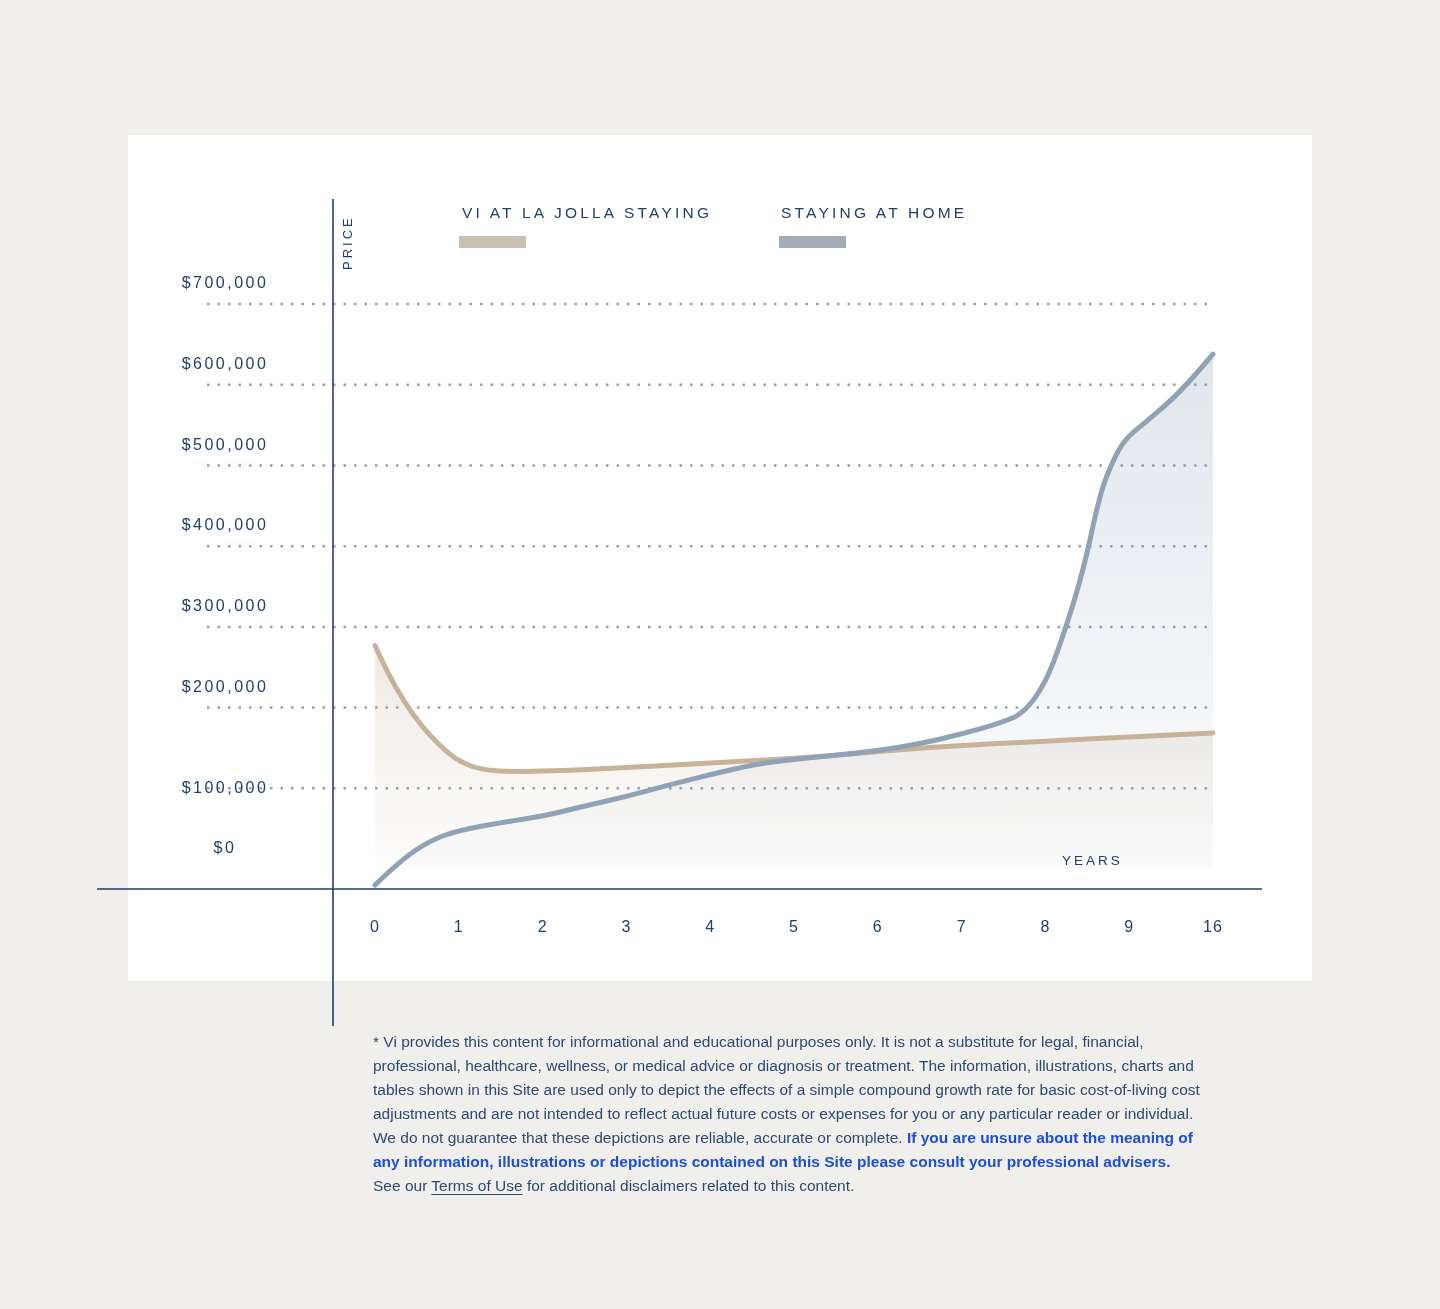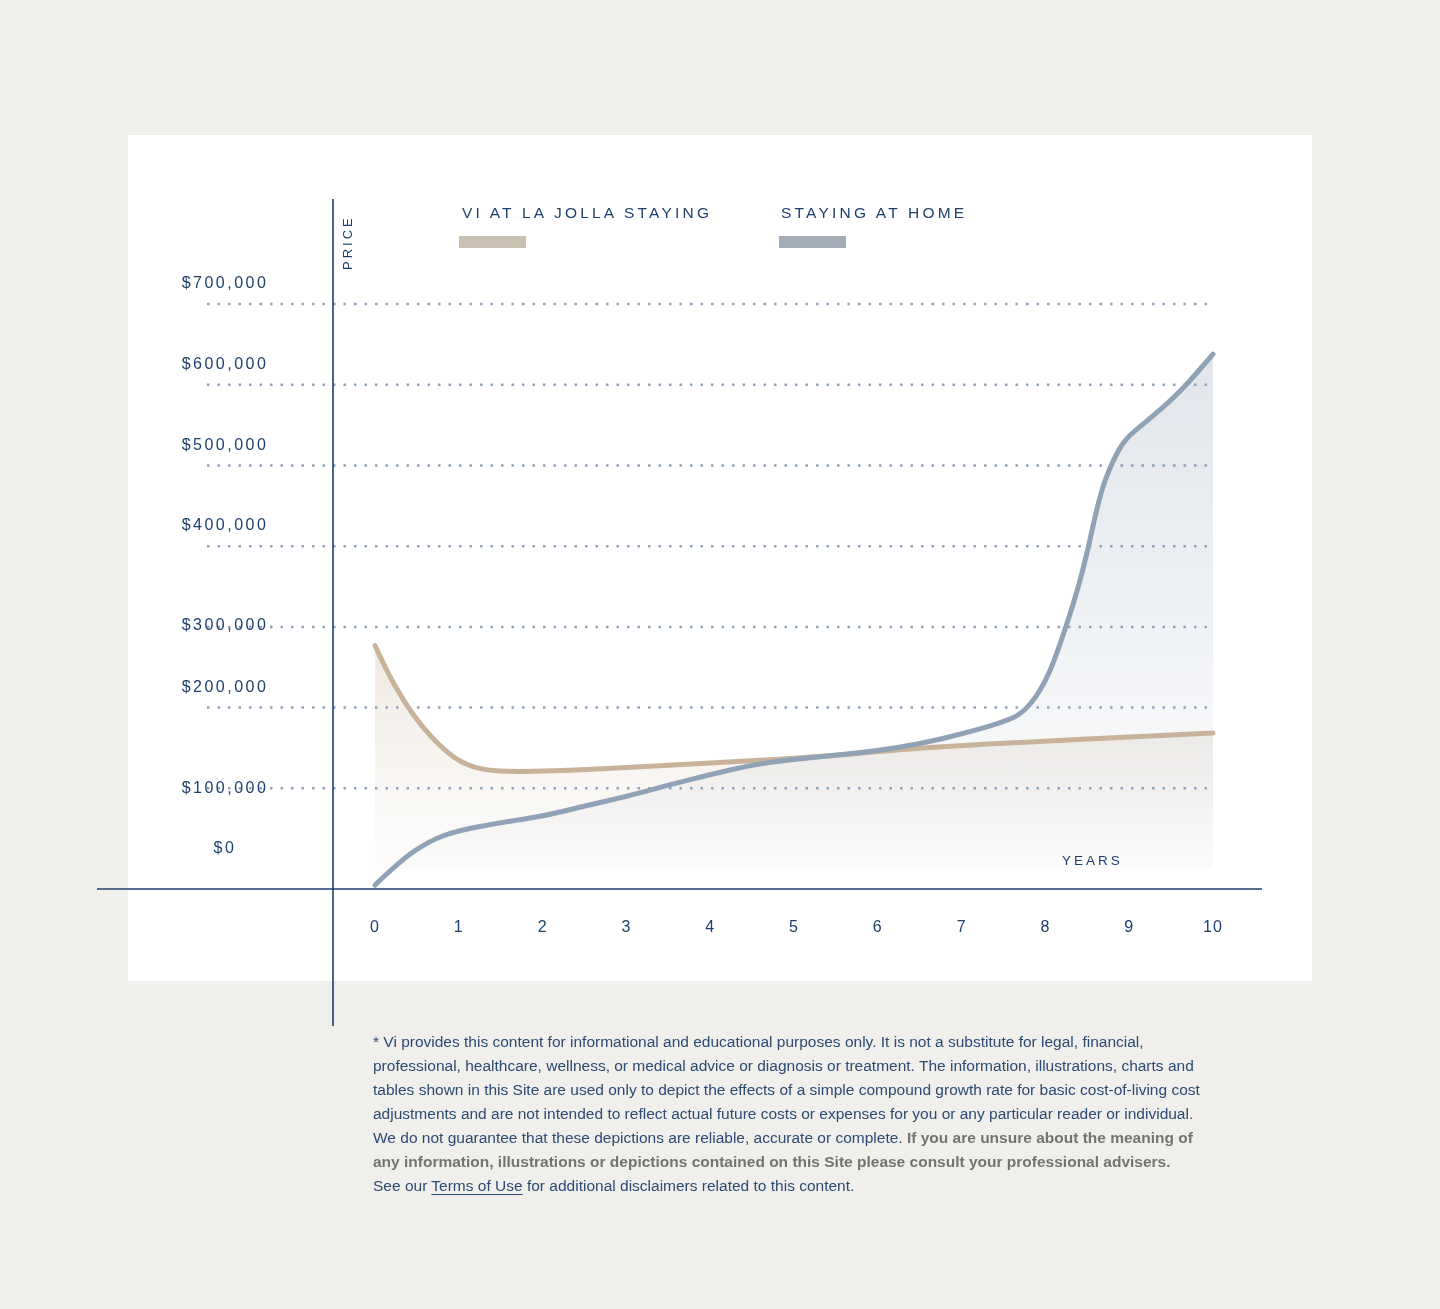--- a/index.html
+++ b/index.html
@@ -37,21 +37,21 @@
     font-size:16px;letter-spacing:2.5px;font-weight:500;
   }
   .x-tick{
     position:absolute;width:60px;text-align:center;
     font-size:16px;letter-spacing:1px;font-weight:500;
   }
   .disclaimer{
     position:absolute;left:373px;top:1030px;width:840px;
     font-size:15.5px;line-height:24px;color:#2b4a74;white-space:normal;
   }
-  .disclaimer b{font-weight:700;color:#737373;}
+  .disclaimer b{font-weight:700;color:#1d4ed8;}
   .tou-link{text-decoration:underline;text-underline-offset:3px;cursor:pointer;}
 </style>
 </head>
 <body>
 
 <div class="card"></div>
 
 <svg class="chart-svg" width="1440" height="1309" viewBox="0 0 1440 1309">
   <defs>
     <linearGradient id="fill0" x1="0" y1="0" x2="0" y2="1">
@@ -86,37 +86,37 @@
 <div class="legend-swatch" style="left: 459px; top: 236px; background: rgb(201, 192, 177);"></div>
 
 <div class="overlay legend-item-label" style="left:781px;top:204px;">STAYING AT HOME</div>
 <div class="legend-swatch" style="left: 779px; top: 236px; background: rgb(163, 173, 184);"></div>
 
 <div id="y-ticks">
     <div class="y-tick" style="left: 145px; top: 274.1px;">$700,000</div>
     <div class="y-tick" style="left: 145px; top: 354.8px;">$600,000</div>
     <div class="y-tick" style="left: 145px; top: 435.5px;">$500,000</div>
     <div class="y-tick" style="left: 145px; top: 516.2px;">$400,000</div>
-    <div class="y-tick" style="left: 145px; top: 596.9px; margin-top: 19px;">$300,000</div>
+    <div class="y-tick" style="left: 145px; top: 596.9px;">$300,000</div>
     <div class="y-tick" style="left: 145px; top: 677.6px;">$200,000</div>
     <div class="y-tick" style="left: 145px; top: 758.3px; margin-top: 21px;">$100,000</div>
     <div class="y-tick" style="left: 145px; top: 839px;">$0</div>
   </div>
 <div id="x-ticks">
     <div class="x-tick" style="left: 345px; top: 918px;">0</div>
     <div class="x-tick" style="left: 428.8px; top: 918px;">1</div>
     <div class="x-tick" style="left: 512.6px; top: 918px;">2</div>
     <div class="x-tick" style="left: 596.4px; top: 918px;">3</div>
     <div class="x-tick" style="left: 680.2px; top: 918px;">4</div>
     <div class="x-tick" style="left: 764px; top: 918px;">5</div>
     <div class="x-tick" style="left: 847.8px; top: 918px;">6</div>
     <div class="x-tick" style="left: 931.6px; top: 918px;">7</div>
     <div class="x-tick" style="left: 1015.4px; top: 918px;">8</div>
     <div class="x-tick" style="left: 1099.2px; top: 918px;">9</div>
-    <div class="x-tick" style="left: 1183px; top: 918px;">10</div>
+    <div class="x-tick" style="left: 1183px; top: 918px;">16</div>
   </div>
 
 <div class="overlay years-label">YEARS</div>
 
 <div class="disclaimer">
   <span>* Vi provides this content for informational and educational purposes only. It is not a substitute for legal, financial, professional, healthcare, wellness, or medical advice or diagnosis or treatment. The information, illustrations, charts and tables shown in this Site are used only to depict the effects of a simple compound growth rate for basic cost-of-living cost adjustments and are not intended to reflect actual future costs or expenses for you or any particular reader or individual. We do not guarantee that these depictions are reliable, accurate or complete. </span><b>If you are unsure about the meaning of any information, illustrations or depictions contained on this Site please consult your professional advisers.</b><br>
   <span>See our </span><span class="tou-link">Terms of Use</span><span> for additional disclaimers related to this content.</span>
 </div>
 
 </body></html>

